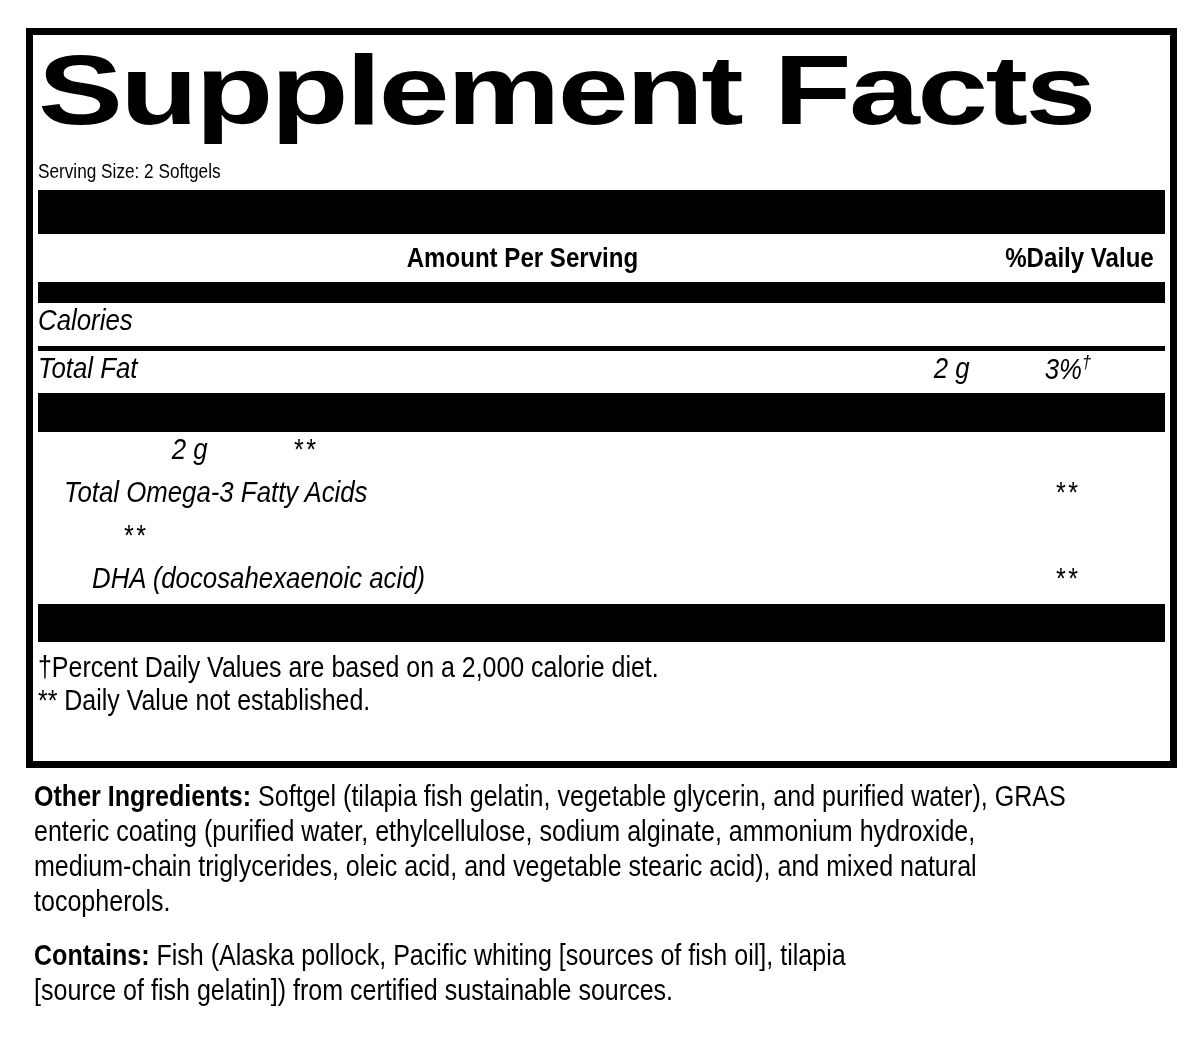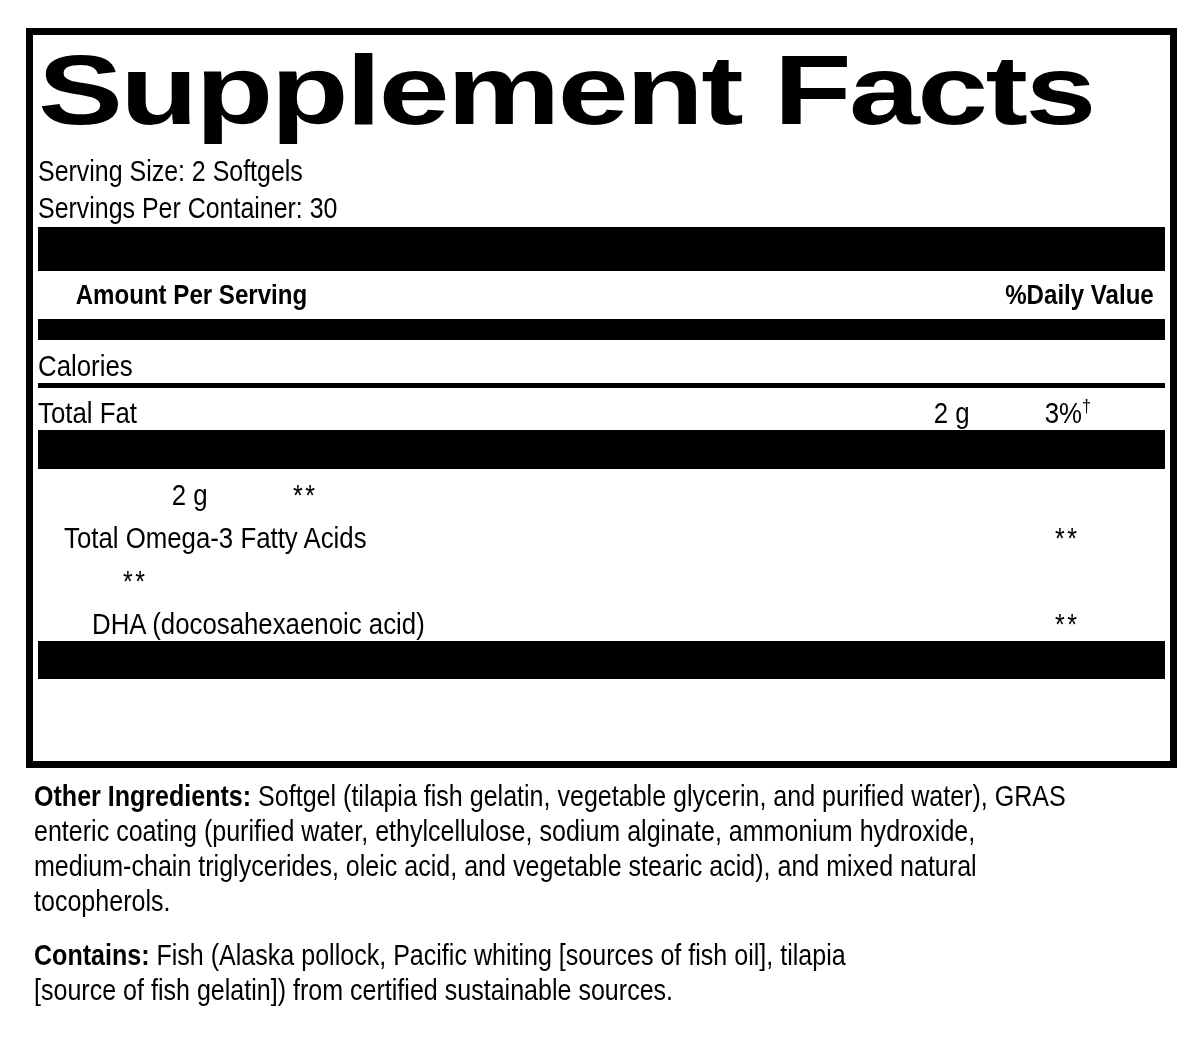--- a/index.html
+++ b/index.html
@@ -34,39 +34,40 @@
     line-height: 1.0;
     letter-spacing: -2px;
     white-space: nowrap;
   }
   .title .stretch {
     display: inline-block;
     transform: scaleX(1.30);
     transform-origin: left center;
   }
 
-  .serving-block { margin-top: 14px; font-size: 29px; line-height: 37px; }
+  .serving-block { margin-top: 14px; font-size: 20px; line-height: 37px; }
 
   .bar { background: #000; width: 100%; }
   .bar-44 { height: 44px; }
   .bar-39 { height: 39px; }
   .bar-38 { height: 38px; }
   .bar-21 { height: 21px; }
 
   .head-row {
     display: flex; align-items: center;
     height: 48px;
     font-size: 28px; font-weight: bold;
   }
-  .head-main { flex: 1; text-align: left; }
+  .head-main { flex: 1; text-align: center; }
   .head-dv { width: 195px; text-align: center; }
 
   .row {
-    display: flex; align-items: flex-end;
+    display: flex; align-items: flex-start;
     font-size: 30px;
+    font-style: italic;
   }
   .h-43 { height: 43px; }
   .h-42 { height: 42px; }
   .row .name { flex: 1; overflow: hidden; }
   .row .amt { width: 170px; text-align: right; }
   .row .dv { width: 195px; text-align: center; }
   .ind-1 { padding-left: 26px; }
   .ind-2 { padding-left: 54px; }
   .stars { letter-spacing: 3px; font-size: 29px; }
   .dv sup { font-size: 19px; }
@@ -91,21 +92,20 @@
 <body>
 
 <div class="page">
 
   <div class="facts-box">
 
     <h1 class="title"><span class="stretch">Supplement Facts</span></h1>
 
     <div class="serving-block">
       <div><span class="cx-l">Serving Size: 2 Softgels</span></div>
-      <div><span class="cx-l">Servings Per Container: 30</span></div>
     </div>
 
     <div class="bar bar-44"></div>
 
     <div class="head-row">
       <div class="head-main"><span class="cx-r">Amount Per Serving</span></div>
       <div class="head-dv"><span class="cx-r">%Daily Value</span></div>
     </div>
 
     <div class="bar bar-21"></div>
@@ -139,20 +139,24 @@
       <div class="dv"><span class="cx-c stars">**</span></div>
     </div>
 
     <div class="row h-43">
       <div class="name ind-2"><span class="cx-l">DHA (docosahexaenoic acid)</span></div>
       <div class="dv"><span class="cx-c stars">**</span></div>
     </div>
 
     <div class="bar bar-38"></div>
 
+    <div class="footnotes">
+      <div><span class="cx-l">†Percent Daily Values are based on a 2,000 calorie diet.</span></div>
+      <div><span class="cx-l">** Daily Value not established.</span></div>
+    </div>
 
   </div>
 
   <div class="below">
 
     <div>
       <div class="line"><span class="lead">Other Ingredients:</span> <span>Softgel (tilapia fish gelatin, vegetable glycerin, and purified water), GRAS</span></div>
       <div class="line"><span>enteric coating (purified water, ethylcellulose, sodium alginate, ammonium hydroxide,</span></div>
       <div class="line"><span>medium-chain triglycerides, oleic acid, and vegetable stearic acid), and mixed natural</span></div>
       <div class="line"><span>tocopherols.</span></div>

